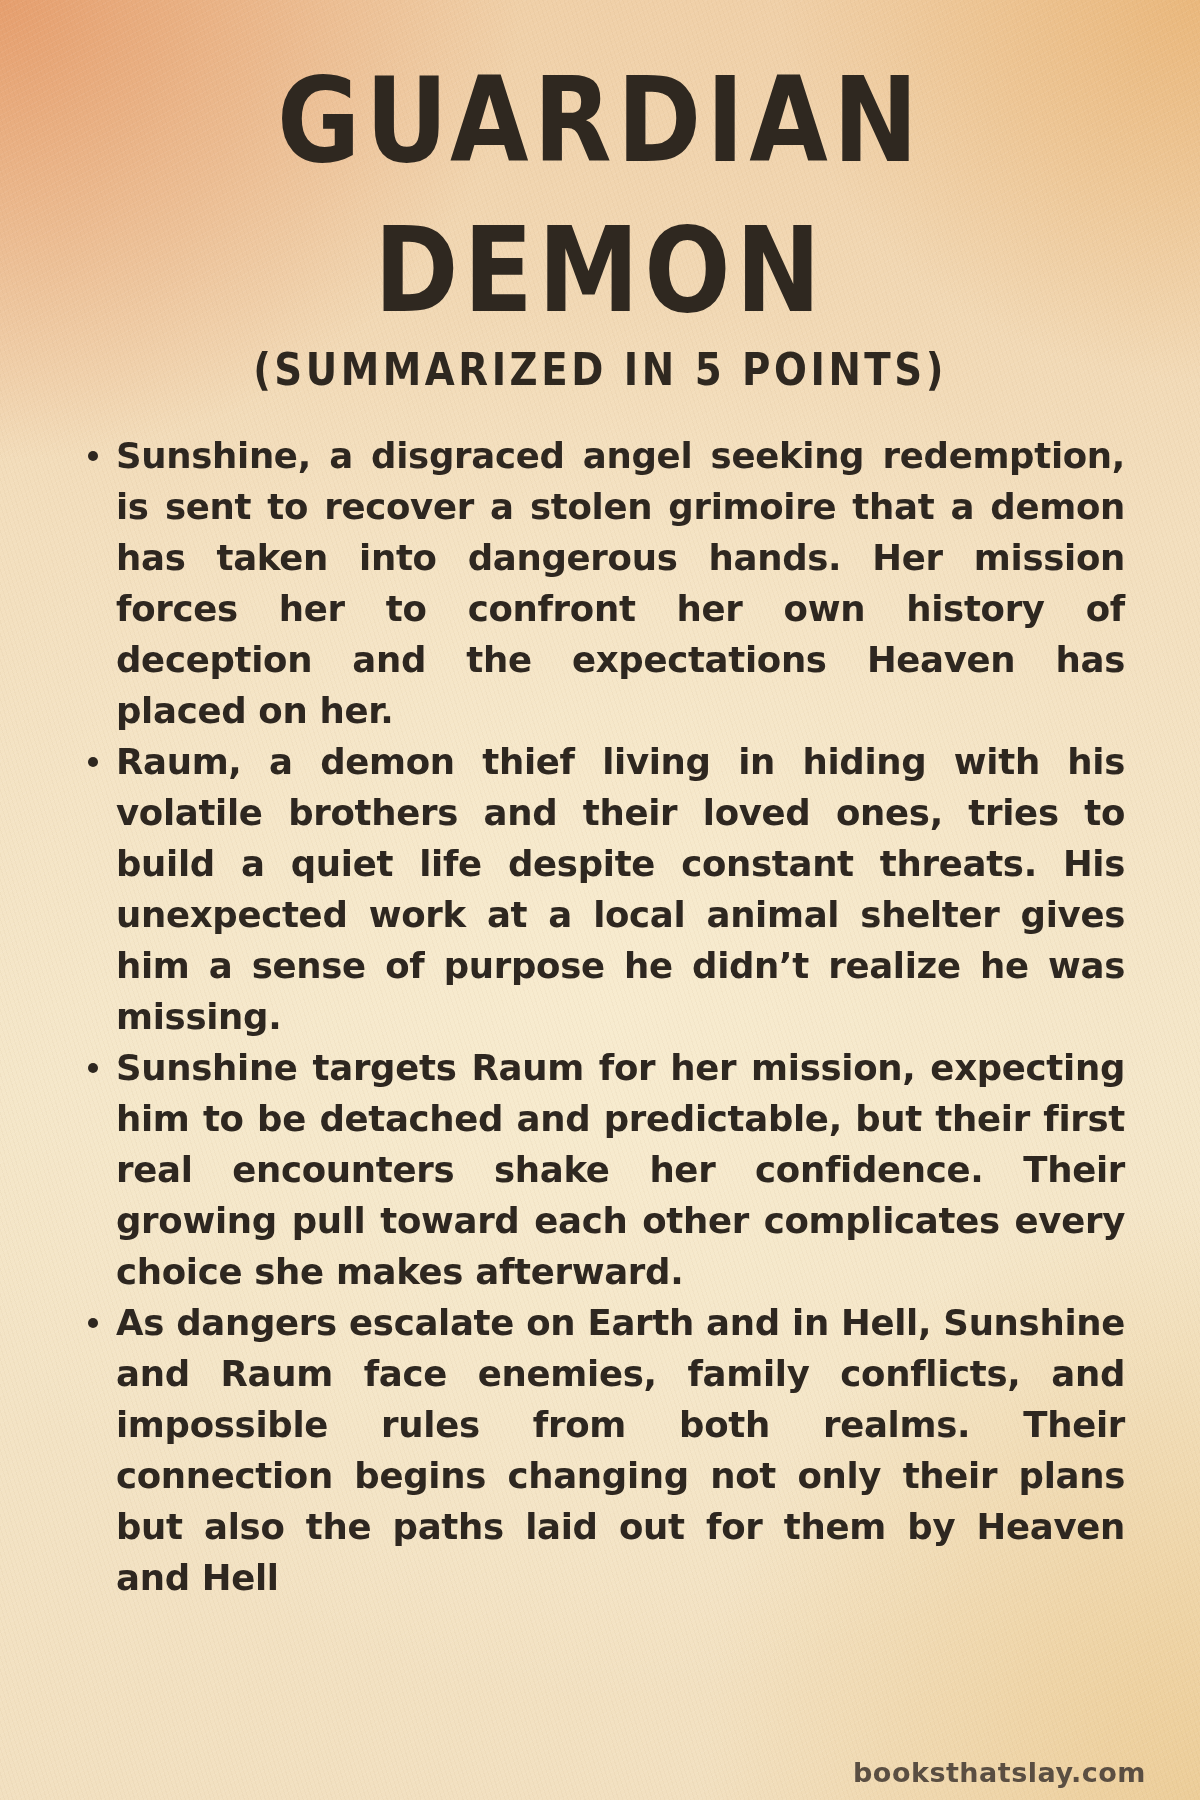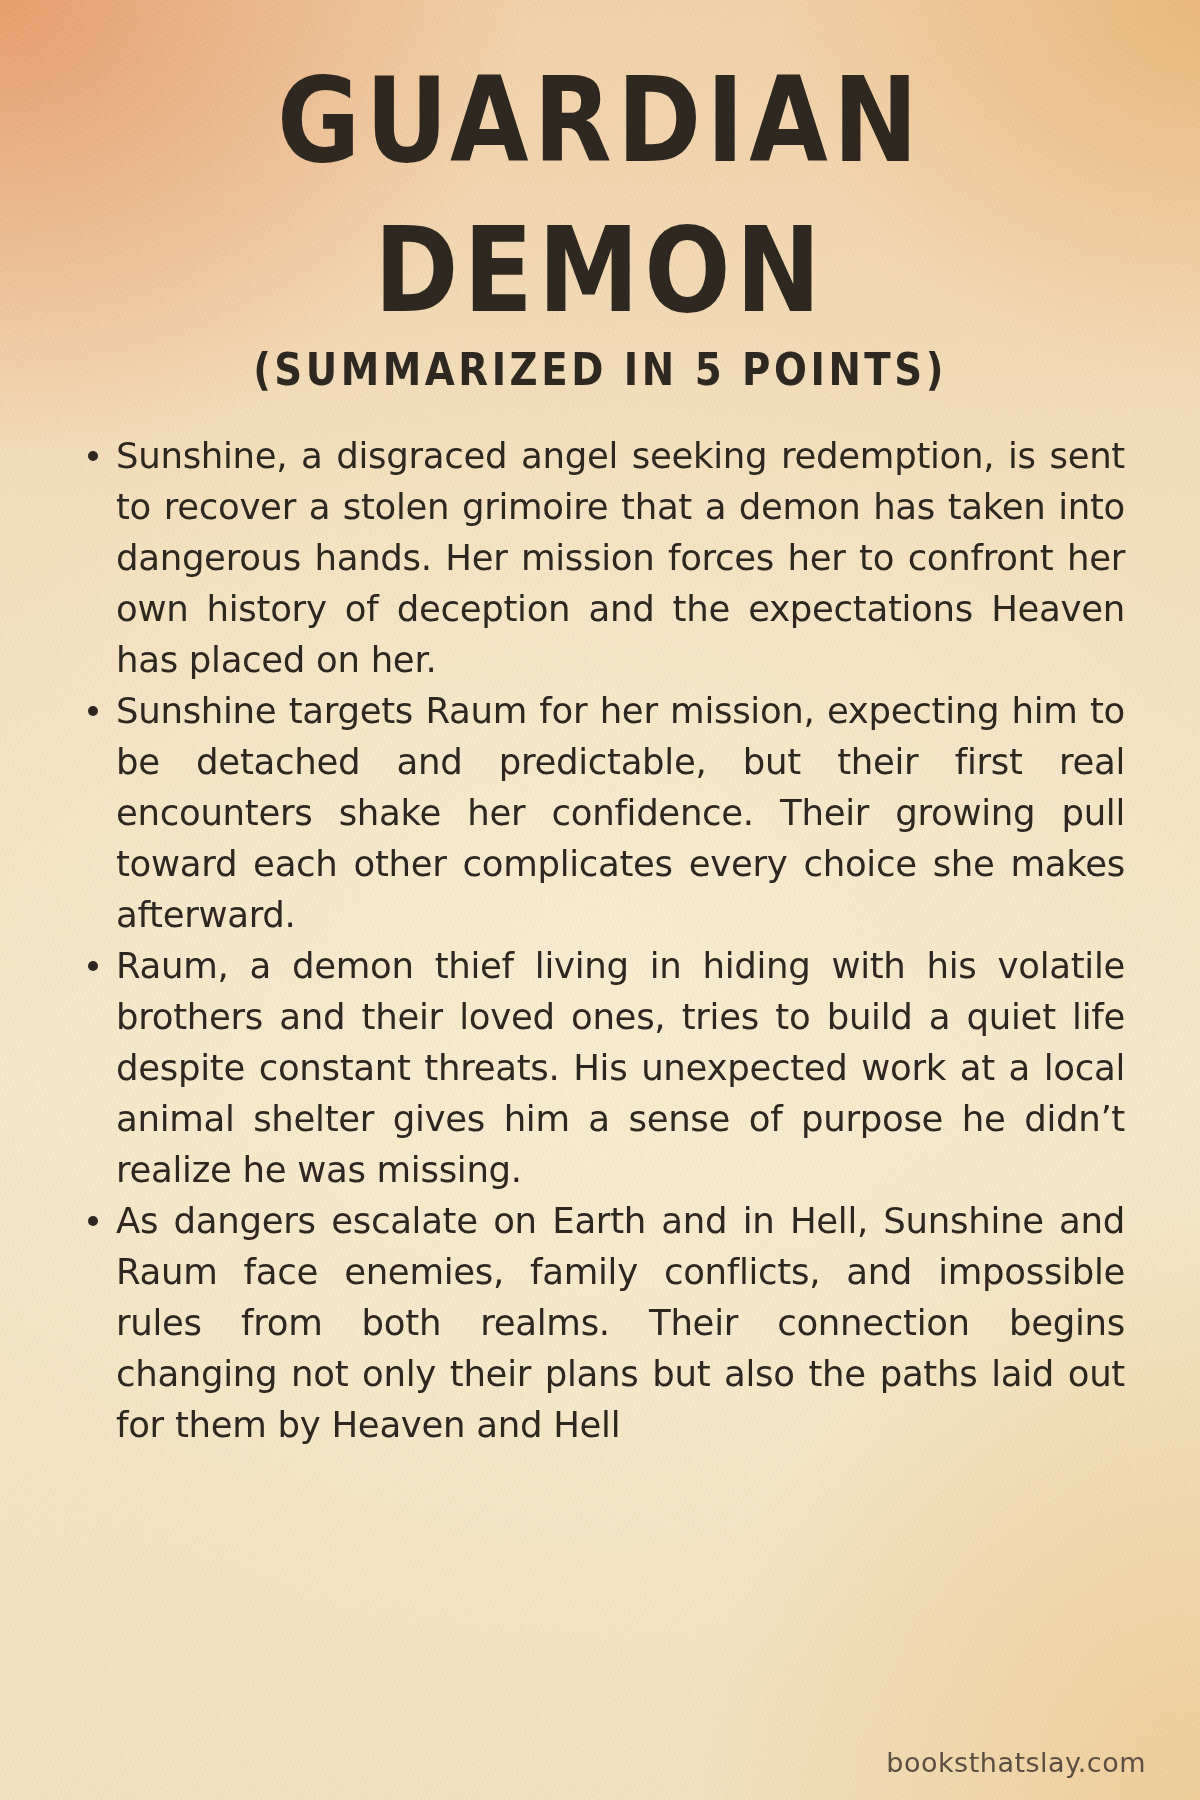--- a/index.html
+++ b/index.html
@@ -69,21 +69,21 @@
       left: 80px;
       top: 430px;
       width: 1045px;
       margin: 0;
       padding: 0;
       list-style: none;
     }
     .point {
       position: relative;
       padding-left: 36px;
-      font-weight: normal;
+      font-weight: bold;
       font-size: 35.5px;
       line-height: 51px;
       text-align: justify;
       color: #2e2720;
       letter-spacing: -0.3px;
     }
     .bullet {
       position: absolute;
       left: 8px;
       top: 21px;
@@ -91,22 +91,22 @@
       height: 10px;
       border-radius: 50%;
       background: #2e2720;
     }
     .point-text {
       display: block;
     }
     .watermark {
       position: absolute;
       right: 54px;
-      bottom: 22px;
-      font-weight: normal;
+      bottom: 12px;
+      font-weight: bold;
       font-size: 27px;
       color: #5a4e42;
       letter-spacing: 0.5px;
     }
   </style>
 </head>
 <body>
 
 <div class="texture"></div>
 
@@ -114,25 +114,25 @@
 <h1 class="title title-line2">DEMON</h1>
 <div class="subtitle">(SUMMARIZED IN 5 POINTS)</div>
 
 <ul class="points">
   <li class="point">
     <span class="bullet"></span>
     <span class="point-text">Sunshine, a disgraced angel seeking redemption, is sent to recover a stolen grimoire that a demon has taken into dangerous hands. Her mission forces her to confront her own history of deception and the expectations Heaven has placed on her.</span>
   </li>
   <li class="point">
     <span class="bullet"></span>
-    <span class="point-text">Sunshine targets Raum for her mission, expecting him to be detached and predictable, but their first real encounters shake her confidence. Their growing pull toward each other complicates every choice she makes afterward.</span>
+    <span class="point-text">Raum, a demon thief living in hiding with his volatile brothers and their loved ones, tries to build a quiet life despite constant threats. His unexpected work at a local animal shelter gives him a sense of purpose he didn’t realize he was missing.</span>
   </li>
   <li class="point">
     <span class="bullet"></span>
-    <span class="point-text">Raum, a demon thief living in hiding with his volatile brothers and their loved ones, tries to build a quiet life despite constant threats. His unexpected work at a local animal shelter gives him a sense of purpose he didn’t realize he was missing.</span>
+    <span class="point-text">Sunshine targets Raum for her mission, expecting him to be detached and predictable, but their first real encounters shake her confidence. Their growing pull toward each other complicates every choice she makes afterward.</span>
   </li>
   <li class="point">
     <span class="bullet"></span>
     <span class="point-text">As dangers escalate on Earth and in Hell, Sunshine and Raum face enemies, family conflicts, and impossible rules from both realms. Their connection begins changing not only their plans but also the paths laid out for them by Heaven and Hell</span>
   </li>
 </ul>
 
 <div class="watermark">booksthatslay.com</div>
 
 </body></html>

